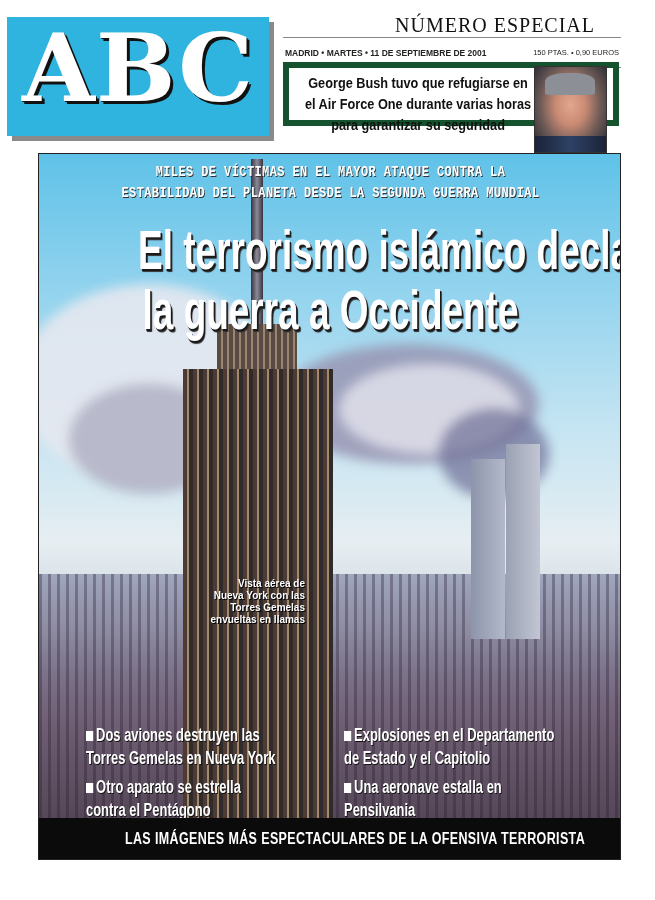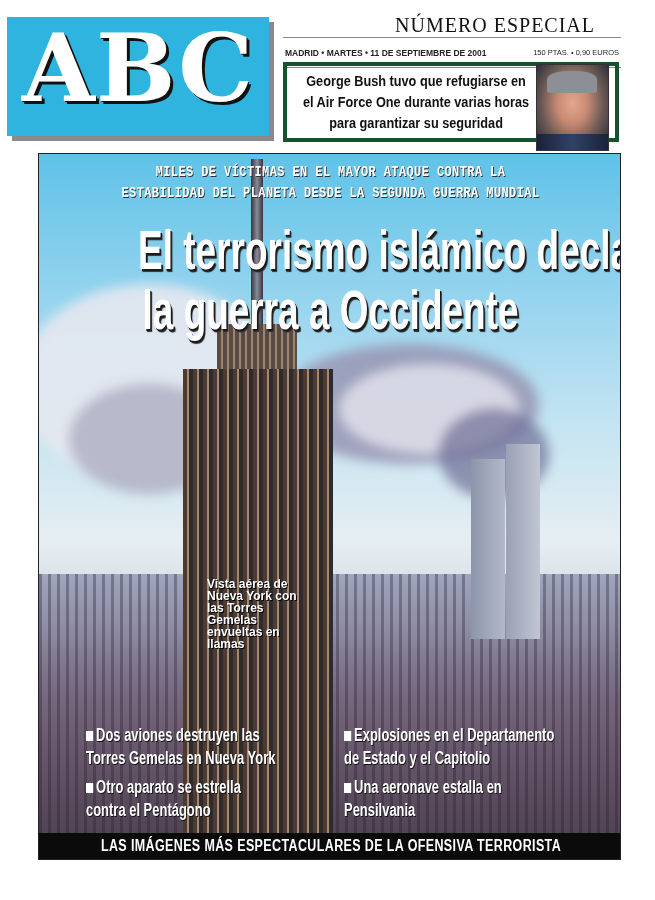--- a/index.html
+++ b/index.html
@@ -23,22 +23,22 @@
       font-family: Liberation Serif, serif; font-size: 20px; letter-spacing: 1px; color: #111;
     }
     .dateline {
       position: absolute; left: 283px; top: 37px; width: 338px; height: 31px;
       border-top: 1px solid #888; border-bottom: 1px solid #888;
       display: flex; justify-content: space-between; align-items: center;
       font-size: 8.5px; font-weight: bold; color: #222; padding: 0 2px; box-sizing: border-box;
     }
     .dateline .price { font-weight: normal; font-size: 7.5px; }
     .teaser {
-      position: absolute; left: 283px; top: 62px; width: 336px; height: 80px;
-      border: 4px solid #14532d; box-sizing: border-box;
+      position: absolute; left: 283px; top: 62px; width: 336px; height: 64px;
+      border: 6px solid #14532d; box-sizing: border-box;
     }
     .teaser-text {
       position: absolute; left: 4px; top: 4px; width: 250px;
       font-family: "Liberation Sans Narrow", "Liberation Sans", sans-serif;
       font-weight: bold; font-size: 15.5px; line-height: 21px; text-align: center; color: #111;
       transform: scaleX(0.82); transform-origin: left top; width: 305px;
     }
     .teaser-photo {
       position: absolute; right: 6px; top: -2px; width: 71px; height: 85px;
       background: radial-gradient(ellipse at 50% 45%, #e2a78e 0%, #c98a74 30%, #6e5b56 60%, #1d2230 100%);
@@ -90,34 +90,34 @@
     .kicker span { display: block; transform: scaleX(0.8); }
     .headline {
       position: absolute; left: 0; top: 66px; width: 583px; text-align: center;
       font-family: "Liberation Sans", sans-serif; font-weight: bold; color: #ffffff;
       font-size: 56px; line-height: 60px;
       text-shadow: 2px 2px 0 #1a1a1a, 3px 3px 1px #333;
     }
     .headline span { display: block; transform: scaleX(0.66); white-space: nowrap; }
 
     .caption {
-      position: absolute; left: 168px; top: 424px; width: 98px; text-align: left;
-      font-size: 12px; line-height: 12px; font-weight: bold; color: #ffffff;
+      position: absolute; left: 168px; top: 424px; width: 98px; text-align: right;
+      font-size: 10px; line-height: 12px; font-weight: bold; color: #ffffff;
       text-shadow: 1px 1px 0 #000;
     }
 
     .bullets { position: absolute; font-family: "Liberation Sans", sans-serif; font-weight: bold; color: #fff; font-size: 18px; line-height: 23px; text-shadow: 1px 1px 0 #111; }
     .bullet { display: block; white-space: nowrap; transform: scaleX(0.72); transform-origin: left top; margin-bottom: 6px; width: 330px; }
     .bullet .sq { display: inline-block; width: 10px; height: 10px; background: #fff; margin-right: 4px; vertical-align: middle; }
     .bullets-left { left: 47px; top: 570px; }
     .bullets-right { left: 305px; top: 570px; }
 
     .footer-band {
-      position: absolute; left: 0; bottom: 0; width: 583px; height: 26px; background: #0b0b0b;
-      display: flex; align-items: center; justify-content: center;
+      position: absolute; left: 0; bottom: 0; width: 583px; height: 41px; background: #0b0b0b;
+      display: flex; align-items: center; justify-content: center; padding-left: 24px;
     }
     .footer-band span {
       color: #ffffff; font-weight: bold; font-size: 16px; letter-spacing: 0.5px;
       transform: scaleX(0.78); white-space: nowrap;
     }
   </style>
 </head>
 <body>
 
 <div class="logo-box">

